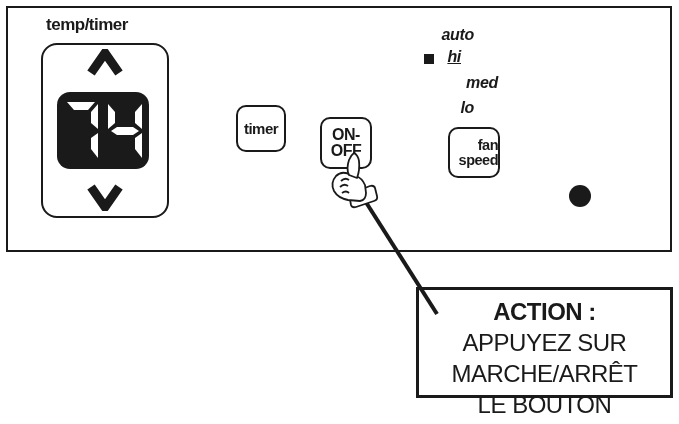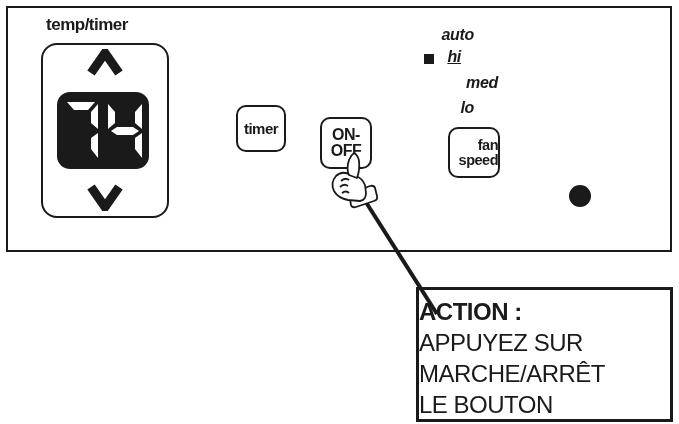--- a/index.html
+++ b/index.html
@@ -48,22 +48,22 @@
   }
   .flabel-auto { left: 428px; top: 26px; width: 46px; }
   .flabel-hi   { left: 437px; top: 48px; width: 24px; text-decoration: underline; }
   .flabel-med  { left: 454px; top: 74px; width: 44px; }
   .flabel-lo   { left: 444px; top: 99px; width: 30px; }
   .fan-marker  { left: 424px; top: 54px; width: 10px; height: 10px; background: var(--ink); }
 
   .led { left: 569px; top: 185px; width: 22px; height: 22px; border-radius: 50%; background: var(--ink); }
 
   .callout {
-    left: 416px; top: 287px; width: 257px; height: 135px;
-    border: 3px solid var(--ink); background: #fff; text-align: left;
+    left: 416px; top: 287px; width: 257px; height: 111px;
+    border: 3px solid var(--ink); background: #fff; text-align: center;
     padding-top: 6px;
   }
   .callout div { font-size: 24px; line-height: 31px; letter-spacing: -0.5px; }
   .callout .callout-title { font-weight: bold; }
 
   .overlay { left: 0; top: 0; width: 679px; height: 424px; pointer-events: none; z-index: 5; }
 </style>
 </head>
 <body>
 

